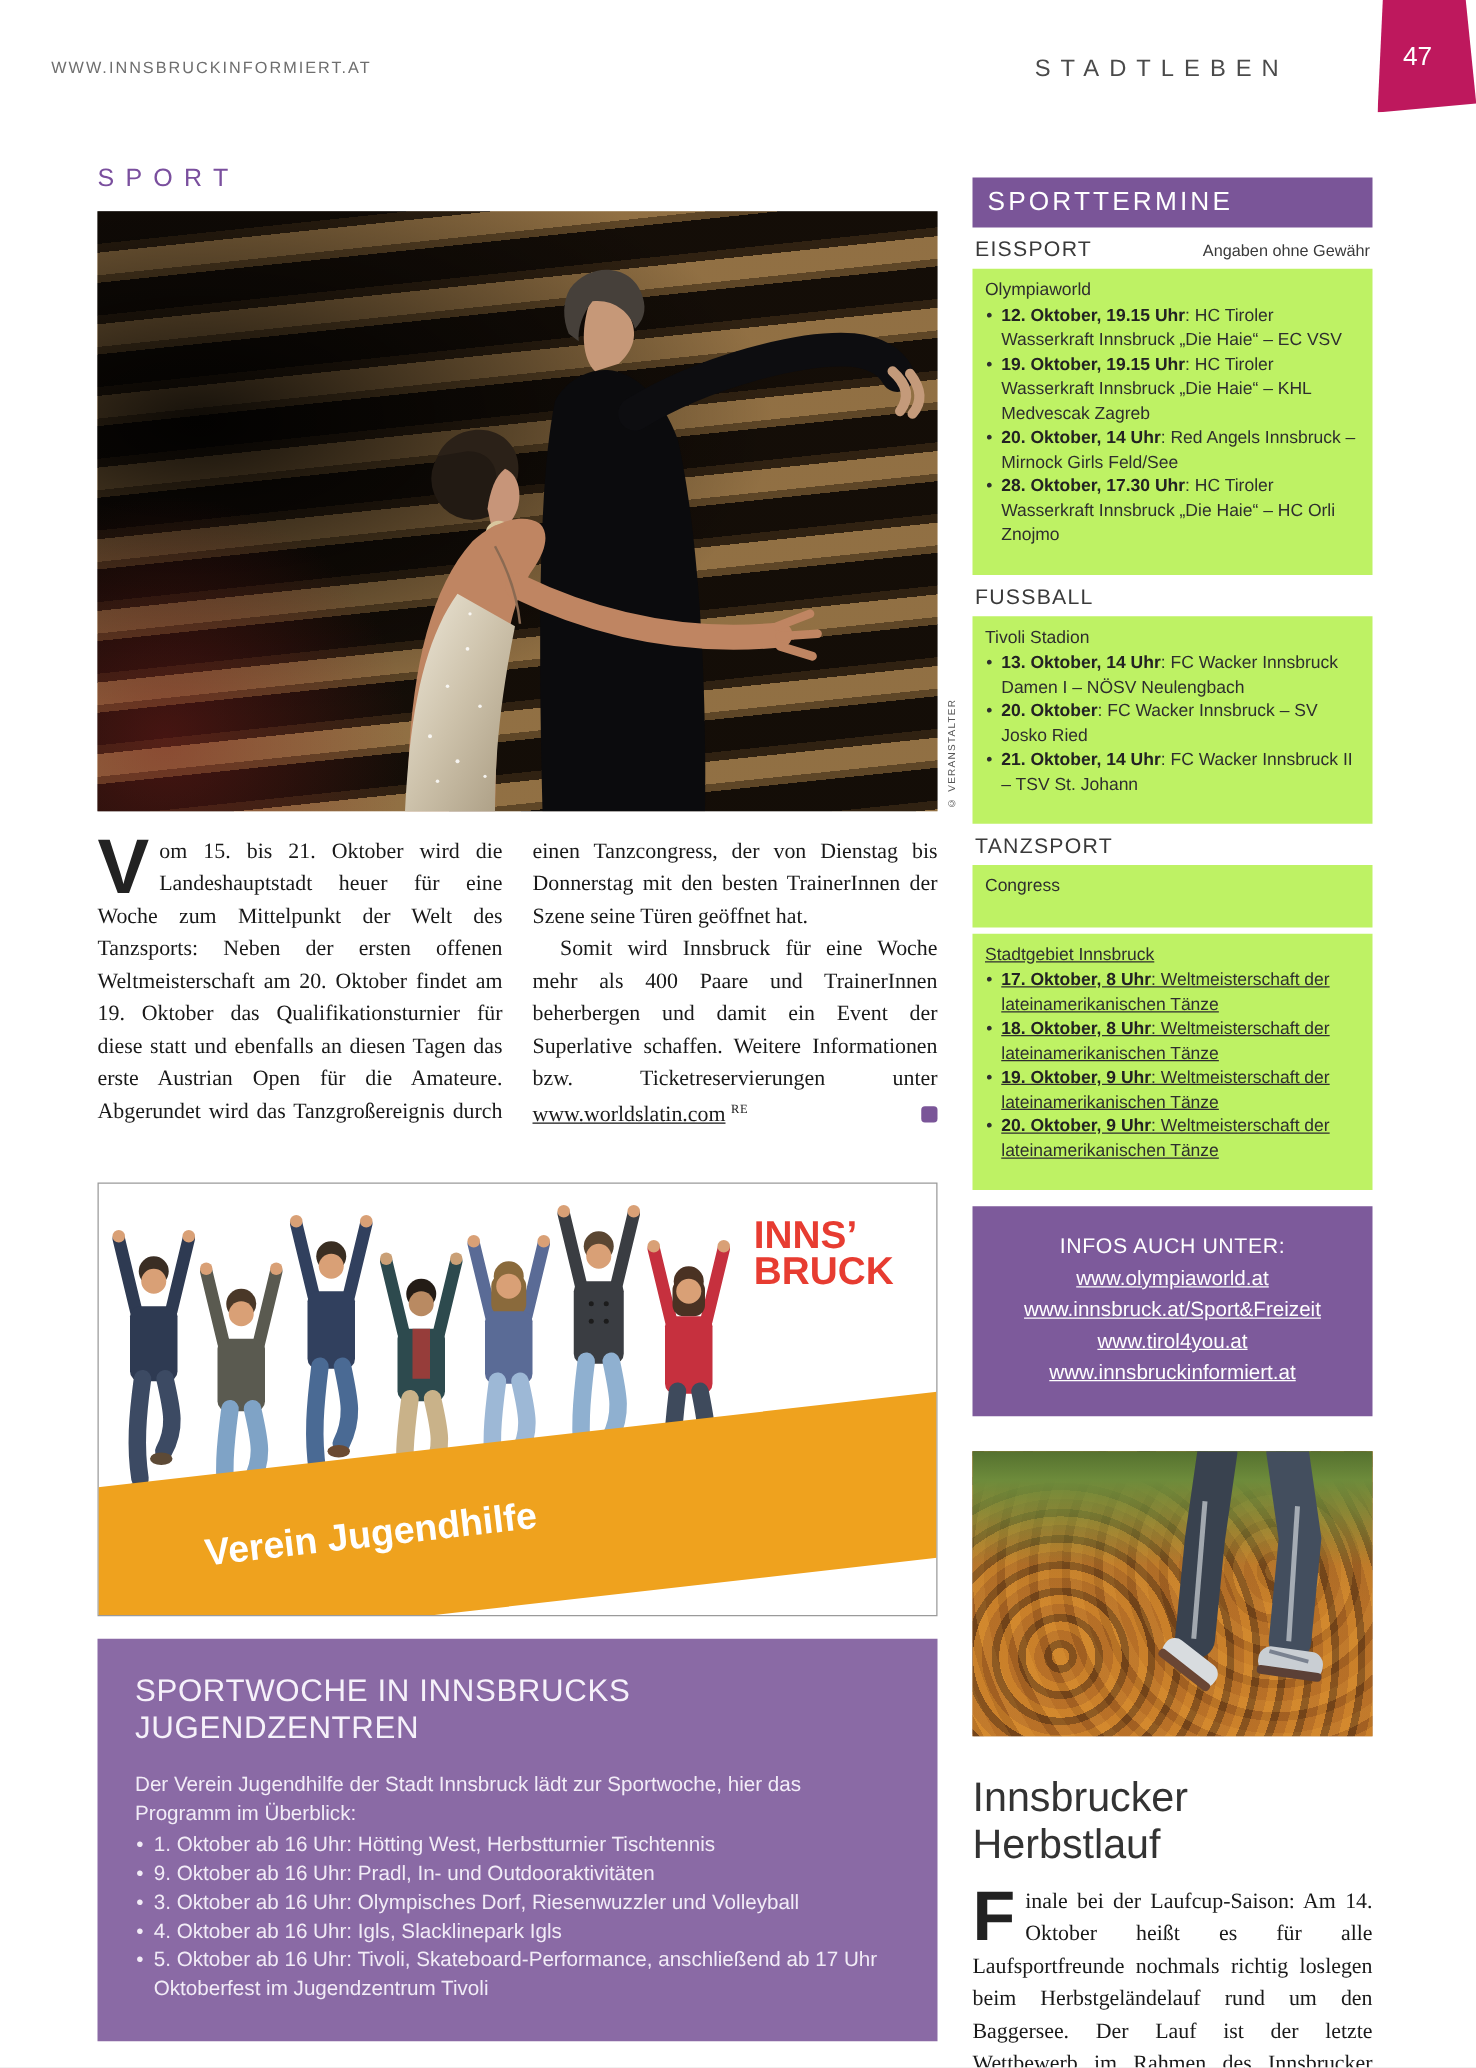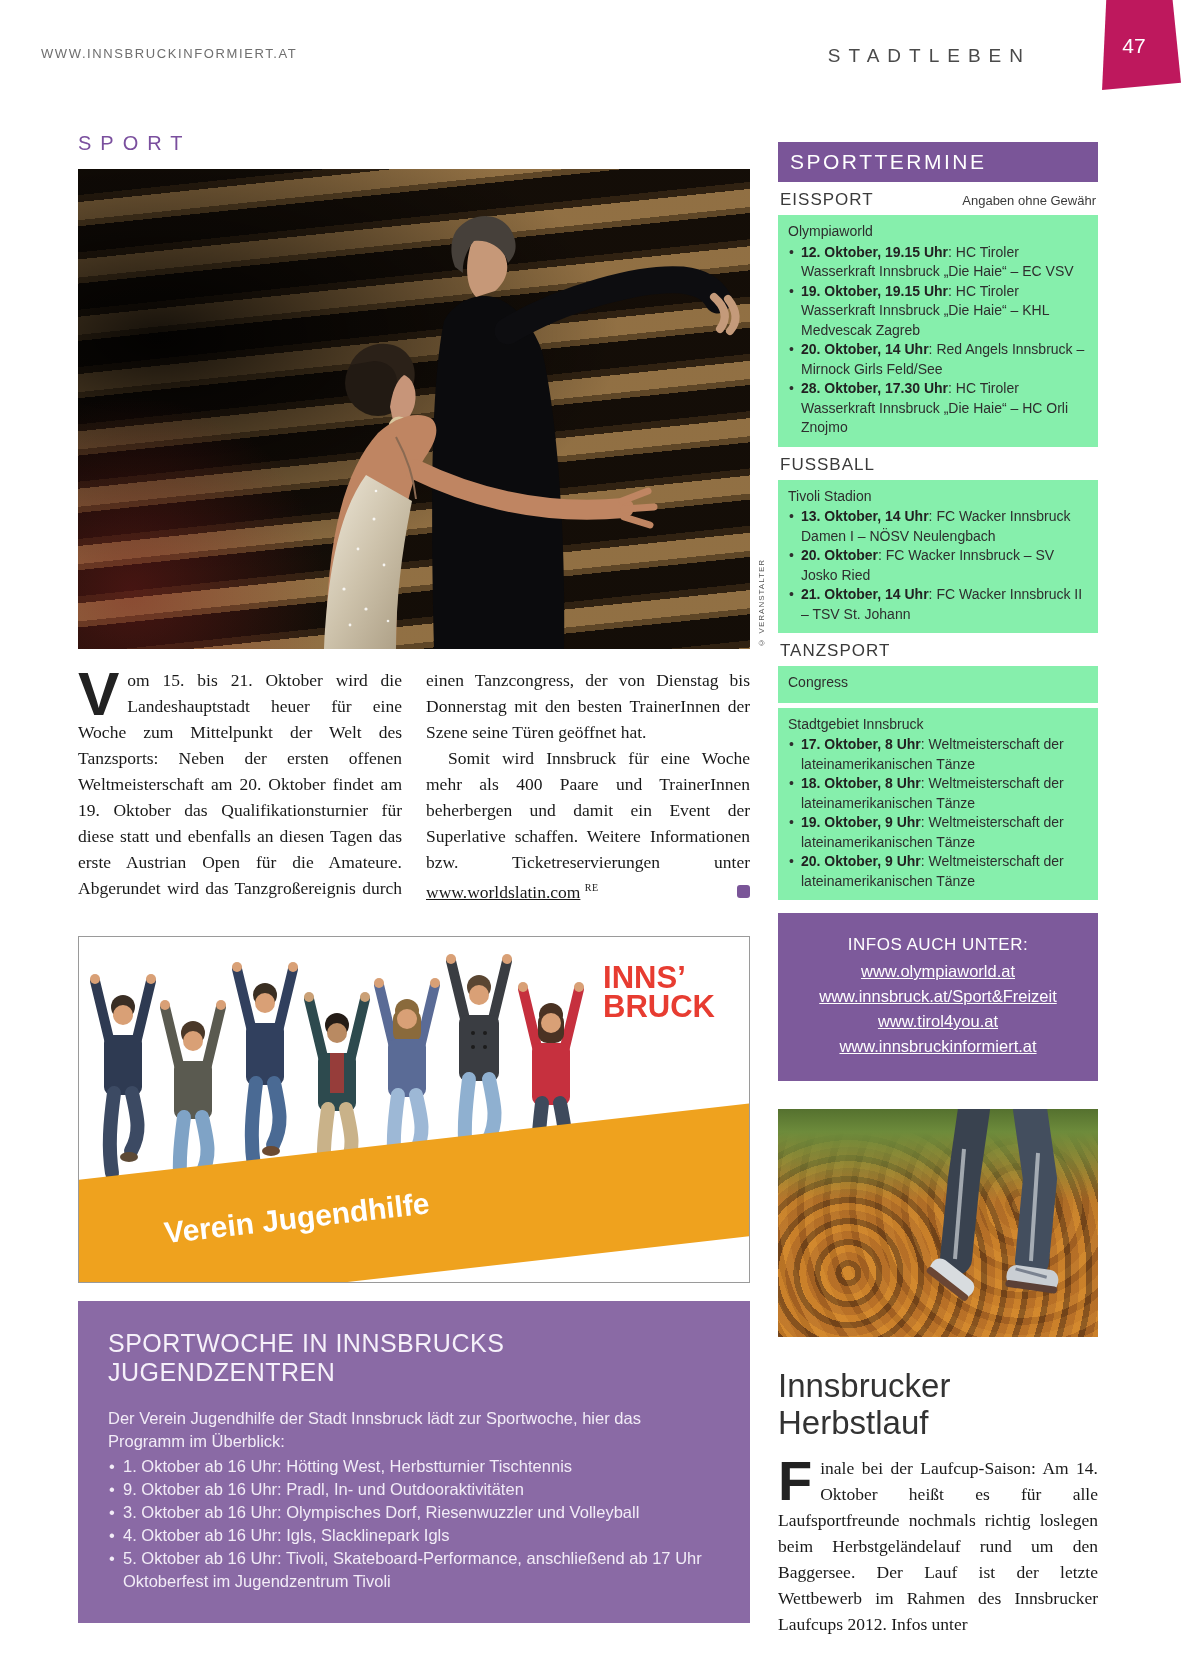--- a/index.html
+++ b/index.html
@@ -32,21 +32,21 @@
                 font-family:"Liberation Serif",serif;font-size:17.5px;line-height:26px;color:#191919;}
   .dropcap{float:left;font-family:"Liberation Sans",sans-serif;font-weight:700;font-size:62px;
            line-height:50px;margin:2px 8px 0 0;color:#222;}
   .article-text p{margin:0;}
   .article-text p.indent{text-indent:22px;}
   a.body-link{color:#191919;text-decoration:underline;cursor:pointer;}
   sup.by{font-size:10px;letter-spacing:.5px;}
   .endmark{float:right;width:13px;height:13px;background:#7a5598;border-radius:3px;margin-top:10px;}
 
   
-  .ad{position:relative;margin-top:31px;width:670px;height:345px;border:1px solid #9a9a9a;
+  .ad{position:relative;margin-top:42px;width:670px;height:345px;border:1px solid #9a9a9a;
       background:#fff;overflow:hidden;}
   .ad-logo{position:absolute;top:26px;right:34px;color:#e73c31;font-weight:700;font-size:31px;line-height:29px;}
   .ad-band{position:absolute;left:-34px;right:-34px;bottom:8px;height:132px;background:#efa21e;
            transform:rotate(-6.5deg);}
   .ad-band span{position:absolute;left:118px;top:46px;color:#fff;font-weight:700;font-size:30px;}
 
   
   .sportwoche{margin-top:18px;width:672px;box-sizing:border-box;background:#8a6aa5;color:#f2ecf7;
               padding:28px 30px 30px 30px;}
   .sportwoche h2{margin:0;font-size:25px;font-weight:400;letter-spacing:.5px;color:#f6f1fa;}
@@ -55,22 +55,22 @@
   .sportwoche li{position:relative;padding-left:15px;font-size:16.5px;line-height:23px;}
   .sportwoche li::before{content:"•";position:absolute;left:1px;}
 
   
   .sidebar{position:absolute;left:778px;top:142px;width:320px;}
   .st-bar{height:40px;background:#7a5598;color:#fff;font-size:21px;letter-spacing:2.5px;
           line-height:40px;padding-left:12px;box-sizing:border-box;}
   .sec-head{display:flex;justify-content:space-between;align-items:baseline;margin:8px 2px 5px 2px;}
   .sec-head .lbl{font-size:17px;letter-spacing:1px;color:#3a3a3a;}
   .sec-head .note{font-size:13px;color:#3a3a3a;}
-  .gbox{background:#86efac;padding:7px 10px 9px 10px;font-size:14px;line-height:19.5px;color:#2e2e2e;}
-  .gbox + .gbox{margin-top:5px;}
+  .gbox{background:#bef264;padding:7px 10px 22px 10px;font-size:14px;line-height:19.5px;color:#2e2e2e;}
+  .gbox + .gbox{margin-top:5px;text-decoration:underline;}
   .gbox .venue{margin-bottom:1px;}
   .gbox ul{margin:0;padding:0;list-style:none;}
   .gbox li{position:relative;padding-left:13px;}
   .gbox li::before{content:"•";position:absolute;left:1px;}
   .gbox b{font-weight:700;color:#222;}
 
   .infos{margin-top:13px;background:#7d5a9b;color:#fff;text-align:center;padding:22px 10px;}
   .infos .t{font-size:17px;letter-spacing:.5px;margin-bottom:4px;}
   .infos a{display:block;color:#fff;text-decoration:underline;font-size:16.5px;line-height:25px;cursor:pointer;}
 

